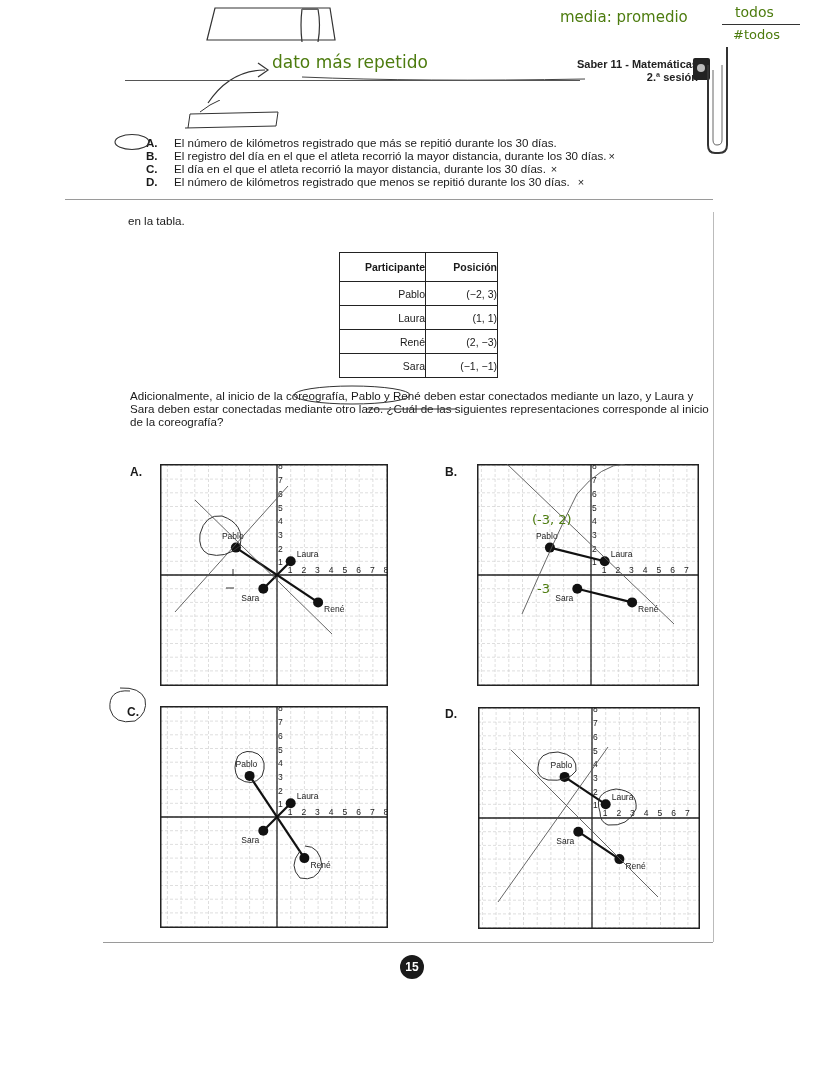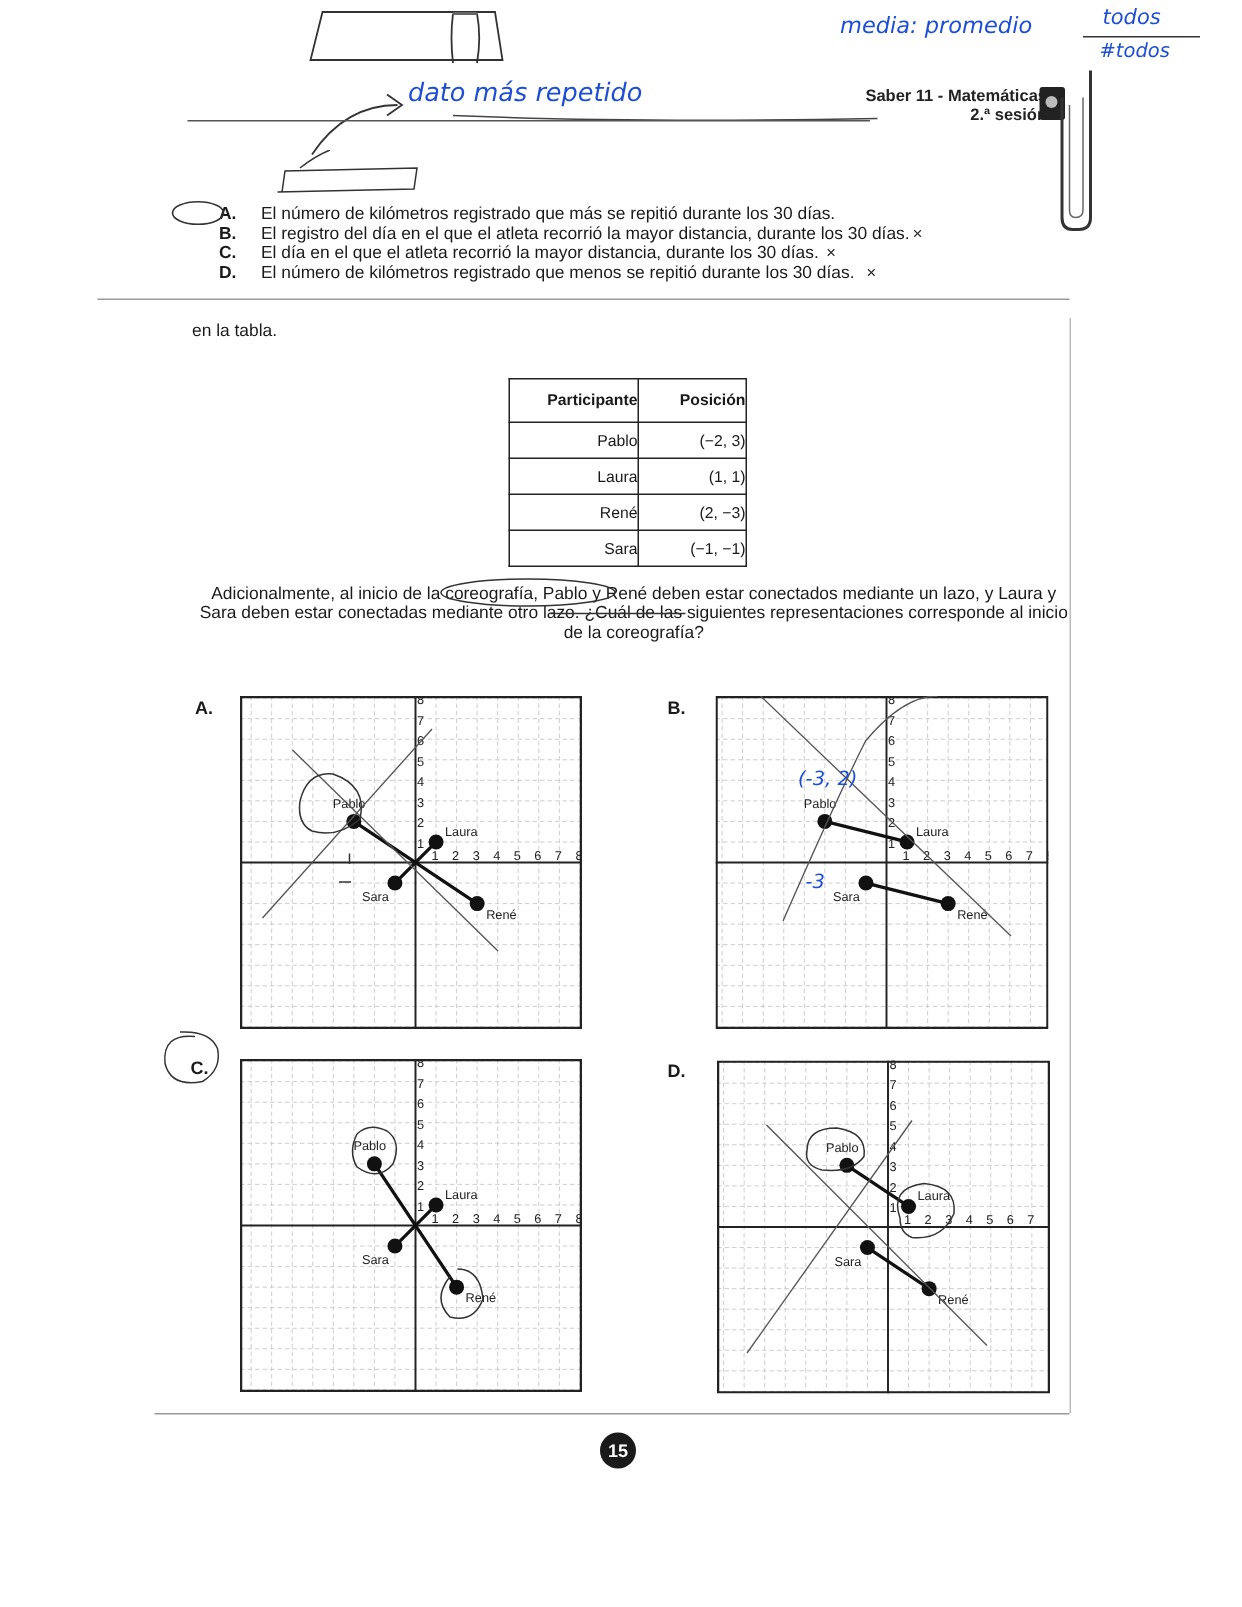--- a/index.html
+++ b/index.html
@@ -1,19 +1,19 @@
 <!DOCTYPE html>
 <html><head>
 <meta charset="utf-8">
 <style>
   html, body { margin: 0; padding: 0; }
   body { width: 828px; height: 1071px; background: #ffffff; position: relative; overflow: hidden;
          font-family: "Liberation Sans", "DejaVu Sans", sans-serif; color: #1a1a1a; }
   .abs { position: absolute; }
-  .hand { font-family: "DejaVu Sans", sans-serif; font-style: italic; color: #1d4ed8; font-weight: normal; }
+  .hand { font-family: "DejaVu Sans", sans-serif; color: #4d7c0f; font-weight: normal; }
   .header-title { right: 130px; top: 58px; text-align: right; font-size: 11px; font-weight: bold; line-height: 13px; color: #222; }
   .header-rule { left: 125px; top: 80px; width: 455px; height: 1px; background: #555; }
   .logo { left: 693px; top: 58px; width: 17px; height: 22px; background: #222; border-radius: 2px; }
   .logo::after { content: ""; position: absolute; left: 4px; top: 6px; width: 8px; height: 8px; border-radius: 50%; background: #bbb; }
   .q-num { font-size: 12.5px; font-weight: bold; }
   .q-text { font-size: 11.6px; line-height: 13px; }
   .opt { font-size: 11.6px; line-height: 13px; position: absolute; left: 118px; margin-left: 28px; }
   .opt .letter { display: inline-block; width: 28px; font-weight: bold; }
   .sep { height: 1px; background: #9a9a9a; }
   .vborder { width: 1px; background: #bbb; }
@@ -113,21 +113,21 @@
     <td>René</td>
     <td>(2, −3)</td>
   </tr>
   <tr>
     <td>Sara</td>
     <td>(−1, −1)</td>
   </tr>
 </tbody>
   </table>
 
-<div class="abs" style="left:130px;top:389px;width:585px;text-align:center;">
+<div class="abs" style="left:130px;top:389px;width:585px;">
   <div class="q-text">Adicionalmente, al inicio de la coreografía, Pablo y René deben estar conectados mediante un lazo, y Laura y</div>
   <div class="q-text">Sara deben estar conectadas mediante otro lazo. ¿Cuál de las siguientes representaciones corresponde al inicio</div>
   <div class="q-text">de la coreografía?</div>
 </div>
 <svg class="abs" style="left:290px;top:383px" width="130" height="24">
   <ellipse cx="62" cy="12" rx="58" ry="9" fill="none" stroke="#333" stroke-width="1"></ellipse>
 </svg>
 <svg class="abs" style="left:365px;top:406px" width="95" height="6">
   <line x1="2" y1="3" x2="92" y2="3" stroke="#333" stroke-width="1"></line>
 </svg>

